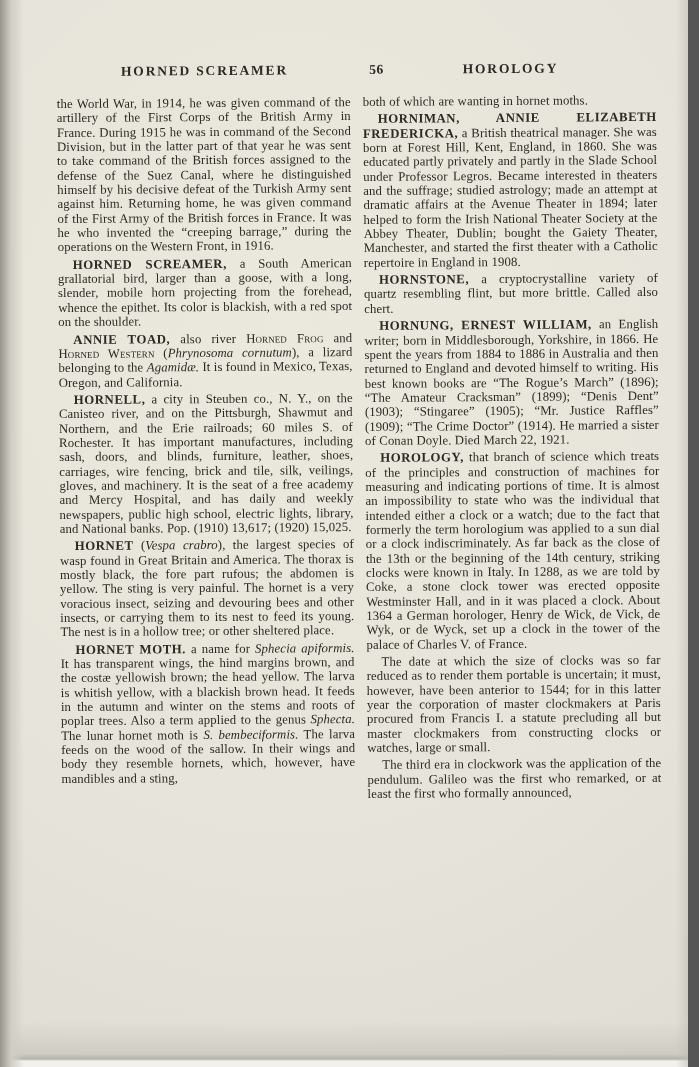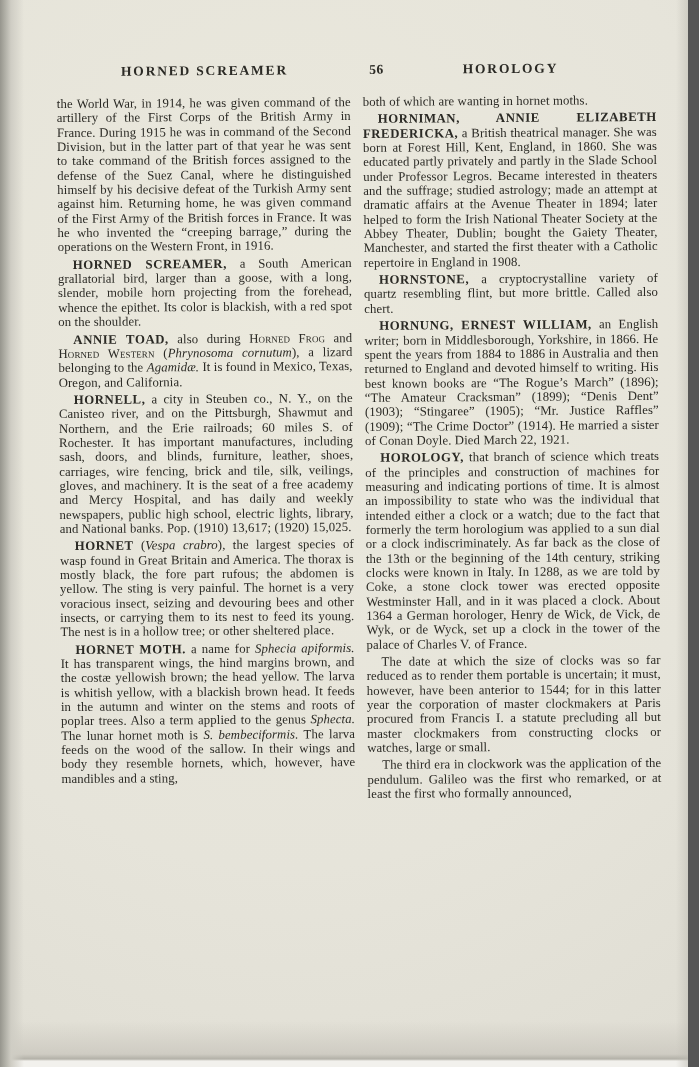--- a/index.html
+++ b/index.html
@@ -33,21 +33,21 @@
   <div class="content">
     <div class="header">
       <span class="h-left">HORNED SCREAMER</span>
       <span class="h-num">56</span>
       <span class="h-right">HOROLOGY</span>
     </div>
     <div class="cols">
       <div class="col">
           <p class="para noindent"><span>the World War, in 1914, he was given command of the artillery of the First Corps of the British Army in France. During 1915 he was in command of the Second Division, but in the latter part of that year he was sent to take command of the British forces assigned to the defense of the Suez Canal, where he distinguished himself by his decisive defeat of the Turkish Army sent against him. Returning home, he was given command of the First Army of the British forces in France. It was he who invented the “creeping barrage,” during the operations on the Western Front, in 1916.</span></p>
           <p class="para"><span class="b">HORNED SCREAMER,</span><span> a South American grallatorial bird, larger than a goose, with a long, slender, mobile horn projecting from the forehead, whence the epithet. Its color is blackish, with a red spot on the shoulder.</span></p>
-          <p class="para"><span class="b">ANNIE TOAD,</span><span> also during </span><span class="sc">Horned Frog</span><span> and </span><span class="sc">Horned Western</span><span> (</span><span class="i">Phrynosoma cornutum</span><span>), a lizard belonging to the </span><span class="i">Agamidæ.</span><span> It is found in Mexico, Texas, Oregon, and California.</span></p>
+          <p class="para"><span class="b">ANNIE TOAD,</span><span> also river </span><span class="sc">Horned Frog</span><span> and </span><span class="sc">Horned Western</span><span> (</span><span class="i">Phrynosoma cornutum</span><span>), a lizard belonging to the </span><span class="i">Agamidæ.</span><span> It is found in Mexico, Texas, Oregon, and California.</span></p>
           <p class="para"><span class="b">HORNELL,</span><span> a city in Steuben co., N. Y., on the Canisteo river, and on the Pittsburgh, Shawmut and Northern, and the Erie railroads; 60 miles S. of Rochester. It has important manufactures, including sash, doors, and blinds, furniture, leather, shoes, carriages, wire fencing, brick and tile, silk, veilings, gloves, and machinery. It is the seat of a free academy and Mercy Hospital, and has daily and weekly newspapers, public high school, electric lights, library, and National banks. Pop. (1910) 13,617; (1920) 15,025.</span></p>
           <p class="para"><span class="b">HORNET</span><span> (</span><span class="i">Vespa crabro</span><span>), the largest species of wasp found in Great Britain and America. The thorax is mostly black, the fore part rufous; the abdomen is yellow. The sting is very painful. The hornet is a very voracious insect, seizing and devouring bees and other insects, or carrying them to its nest to feed its young. The nest is in a hollow tree; or other sheltered place.</span></p>
           <p class="para"><span class="b">HORNET MOTH.</span><span> a name for </span><span class="i">Sphecia apiformis.</span><span> It has transparent wings, the hind margins brown, and the costæ yellowish brown; the head yellow. The larva is whitish yellow, with a blackish brown head. It feeds in the autumn and winter on the stems and roots of poplar trees. Also a term applied to the genus </span><span class="i">Sphecta.</span><span> The lunar hornet moth is </span><span class="i">S. bembeciformis.</span><span> The larva feeds on the wood of the sallow. In their wings and body they resemble hornets, which, however, have mandibles and a sting,</span></p>
         </div>
       <div class="col">
           <p class="para noindent"><span>both of which are wanting in hornet moths.</span></p>
           <p class="para"><span class="b">HORNIMAN, ANNIE ELIZABETH FREDERICKA,</span><span> a British theatrical manager. She was born at Forest Hill, Kent, England, in 1860. She was educated partly privately and partly in the Slade School under Professor Legros. Became interested in theaters and the suffrage; studied astrology; made an attempt at dramatic affairs at the Avenue Theater in 1894; later helped to form the Irish National Theater Society at the Abbey Theater, Dublin; bought the Gaiety Theater, Manchester, and started the first theater with a Catholic repertoire in England in 1908.</span></p>
           <p class="para"><span class="b">HORNSTONE,</span><span> a cryptocrystalline variety of quartz resembling flint, but more brittle. Called also chert.</span></p>
           <p class="para"><span class="b">HORNUNG, ERNEST WILLIAM,</span><span> an English writer; born in Middlesborough, Yorkshire, in 1866. He spent the years from 1884 to 1886 in Australia and then returned to England and devoted himself to writing. His best known books are “The Rogue’s March” (1896); “The Amateur Cracksman” (1899); “Denis Dent” (1903); “Stingaree” (1905); “Mr. Justice Raffles” (1909); “The Crime Doctor” (1914). He married a sister of Conan Doyle. Died March 22, 1921.</span></p>
           <p class="para"><span class="b">HOROLOGY,</span><span> that branch of science which treats of the principles and construction of machines for measuring and indicating portions of time. It is almost an impossibility to state who was the individual that intended either a clock or a watch; due to the fact that formerly the term horologium was applied to a sun dial or a clock indiscriminately. As far back as the close of the 13th or the beginning of the 14th century, striking clocks were known in Italy. In 1288, as we are told by Coke, a stone clock tower was erected opposite Westminster Hall, and in it was placed a clock. About 1364 a German horologer, Henry de Wick, de Vick, de Wyk, or de Wyck, set up a clock in the tower of the palace of Charles V. of France.</span></p>

